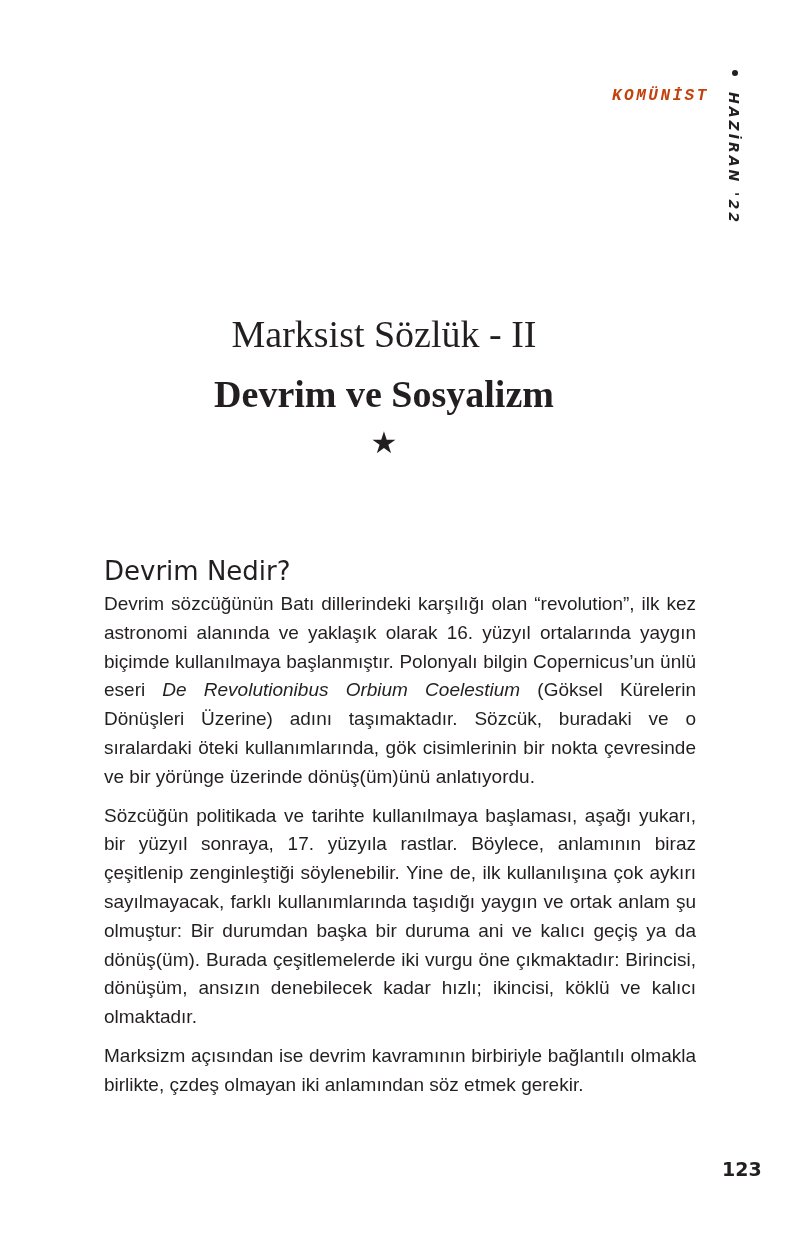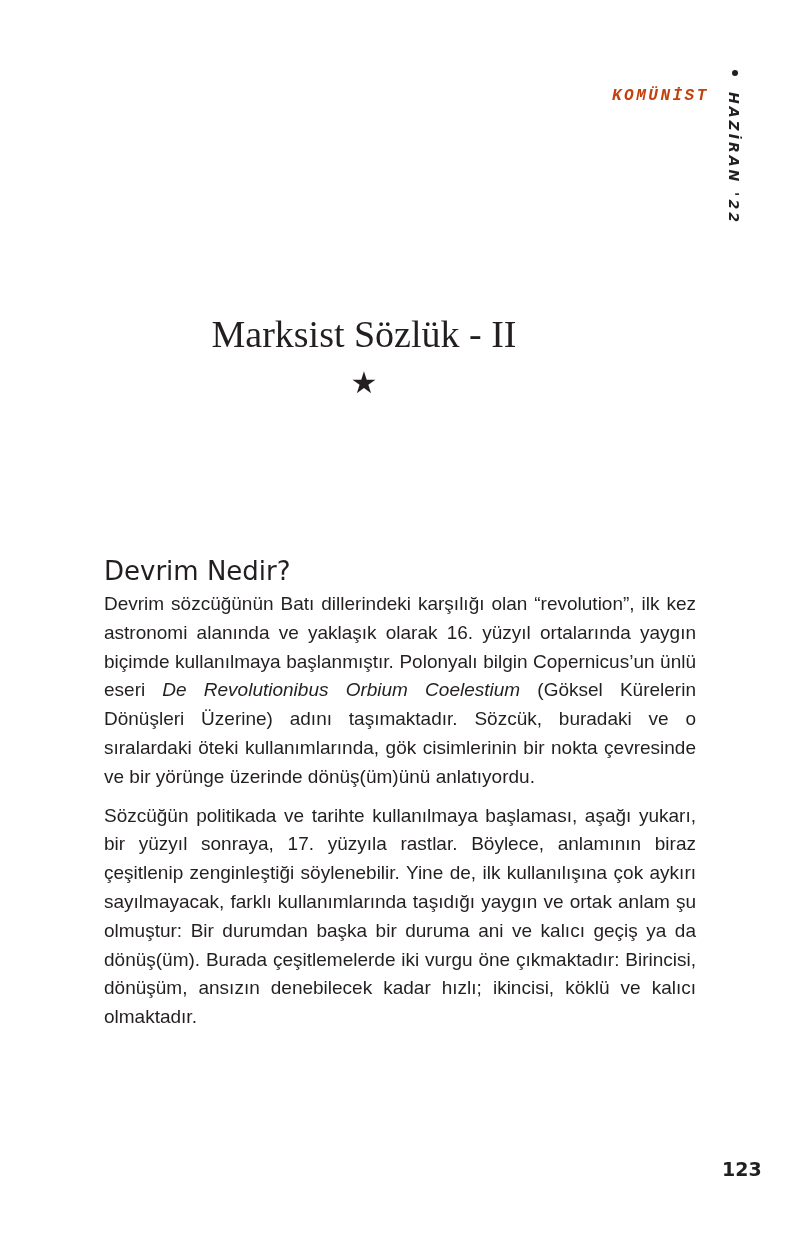--- a/index.html
+++ b/index.html
@@ -17,21 +17,21 @@
       position: absolute; top: 70px; left: 732px; width: 6px; height: 6px;
       border-radius: 50%; background: #231f20;
     }
     .running-date {
       position: absolute; top: 92px; left: 726px;
       writing-mode: vertical-rl;
       font-family: "DejaVu Sans", sans-serif; font-weight: bold; font-style: italic;
       font-size: 14px; letter-spacing: 3px; color: #231f20;
     }
 
-    .title-block { position: absolute; top: 308px; left: 0; width: 728px; text-align: center; }
+    .title-block { position: absolute; top: 308px; left: 0; width: 728px; text-align: center; padding-left: 20px; }
     .title-main {
       font-family: "Liberation Serif", serif; font-size: 38px; font-weight: normal;
       margin: 0; line-height: 52px;
     }
     .title-sub {
       font-family: "Liberation Serif", serif; font-size: 38px; font-weight: bold;
       margin: 8px 0 0 0; line-height: 52px;
     }
     .title-star {
       display: inline-block; margin-top: 8px; font-size: 30px; line-height: 30px;
@@ -58,26 +58,28 @@
 <body>
 
 <div class="page">
 
   <div class="running-head">KOMÜNİST</div>
   <div class="running-dot"></div>
   <div class="running-date">HAZİRAN '22</div>
 
   <div class="title-block">
     <h1 class="title-main">Marksist Sözlük - II</h1>
+    <h2 class="title-sub">Devrim ve Sosyalizm</h2>
     <span class="title-star">★</span>
   </div>
 
   <div class="content">
     <h3 class="section-heading">Devrim Nedir?</h3>
 
     <p class="para"><span>Devrim sözcüğünün Batı dillerindeki karşılığı olan “revolution”, ilk kez astronomi alanında ve yaklaşık olarak 16. yüzyıl ortalarında yaygın biçimde kullanılmaya başlanmıştır. Polonyalı bilgin Copernicus’un ünlü eseri </span><em>De Revolutionibus Orbium Coelestium</em><span> (Göksel Kürelerin Dönüşleri Üzerine) adını taşımaktadır. Sözcük, buradaki ve o sıralardaki öteki kullanımlarında, gök cisimlerinin bir nokta çevresinde ve bir yörünge üzerinde dönüş(üm)ünü anlatıyordu.</span></p>
 
     <p class="para">Sözcüğün politikada ve tarihte kullanılmaya başlaması, aşağı yukarı, bir yüzyıl sonraya, 17. yüzyıla rastlar. Böylece, anlamının biraz çeşitlenip zenginleştiği söylenebilir. Yine de, ilk kullanılışına çok aykırı sayılmayacak, farklı kullanımlarında taşıdığı yaygın ve ortak anlam şu olmuştur: Bir durumdan başka bir duruma ani ve kalıcı geçiş ya da dönüş(üm). Burada çeşitlemelerde iki vurgu öne çıkmaktadır: Birincisi, dönüşüm, ansızın denebilecek kadar hızlı; ikincisi, köklü ve kalıcı olmaktadır.</p>
 
+    <p class="para">Marksizm açısından ise devrim kavramının birbiriyle bağlantılı olmakla birlikte, çzdeş olmayan iki anlamından söz etmek gerekir.</p>
   </div>
 
   <div class="page-number">123</div>
 </div>
 
 </body></html>

